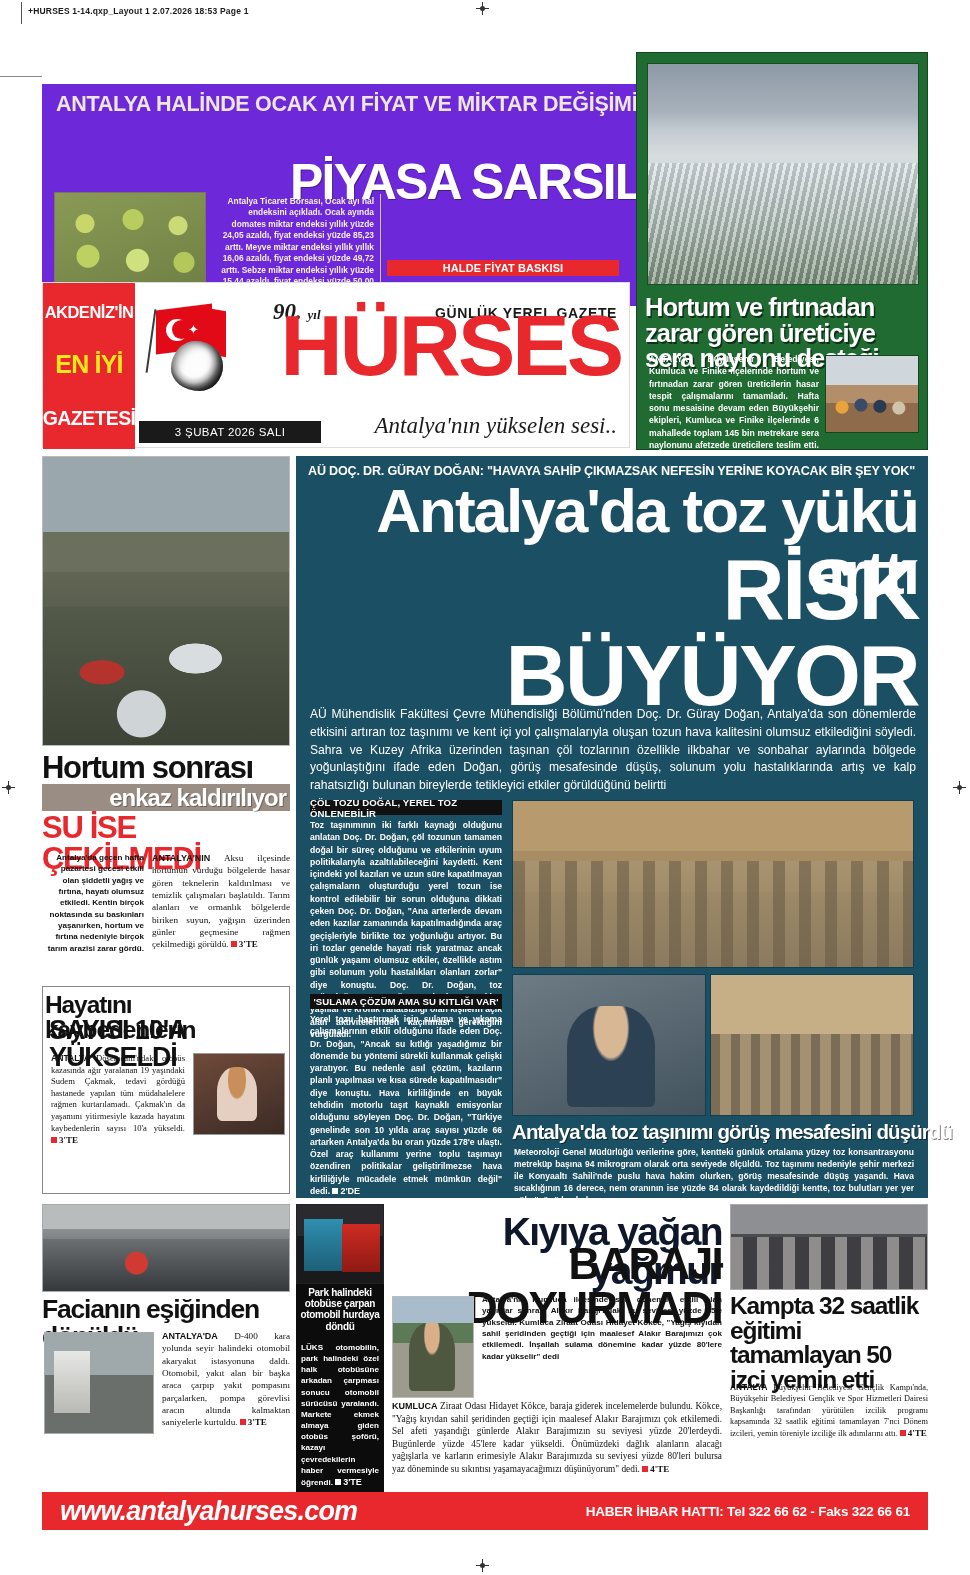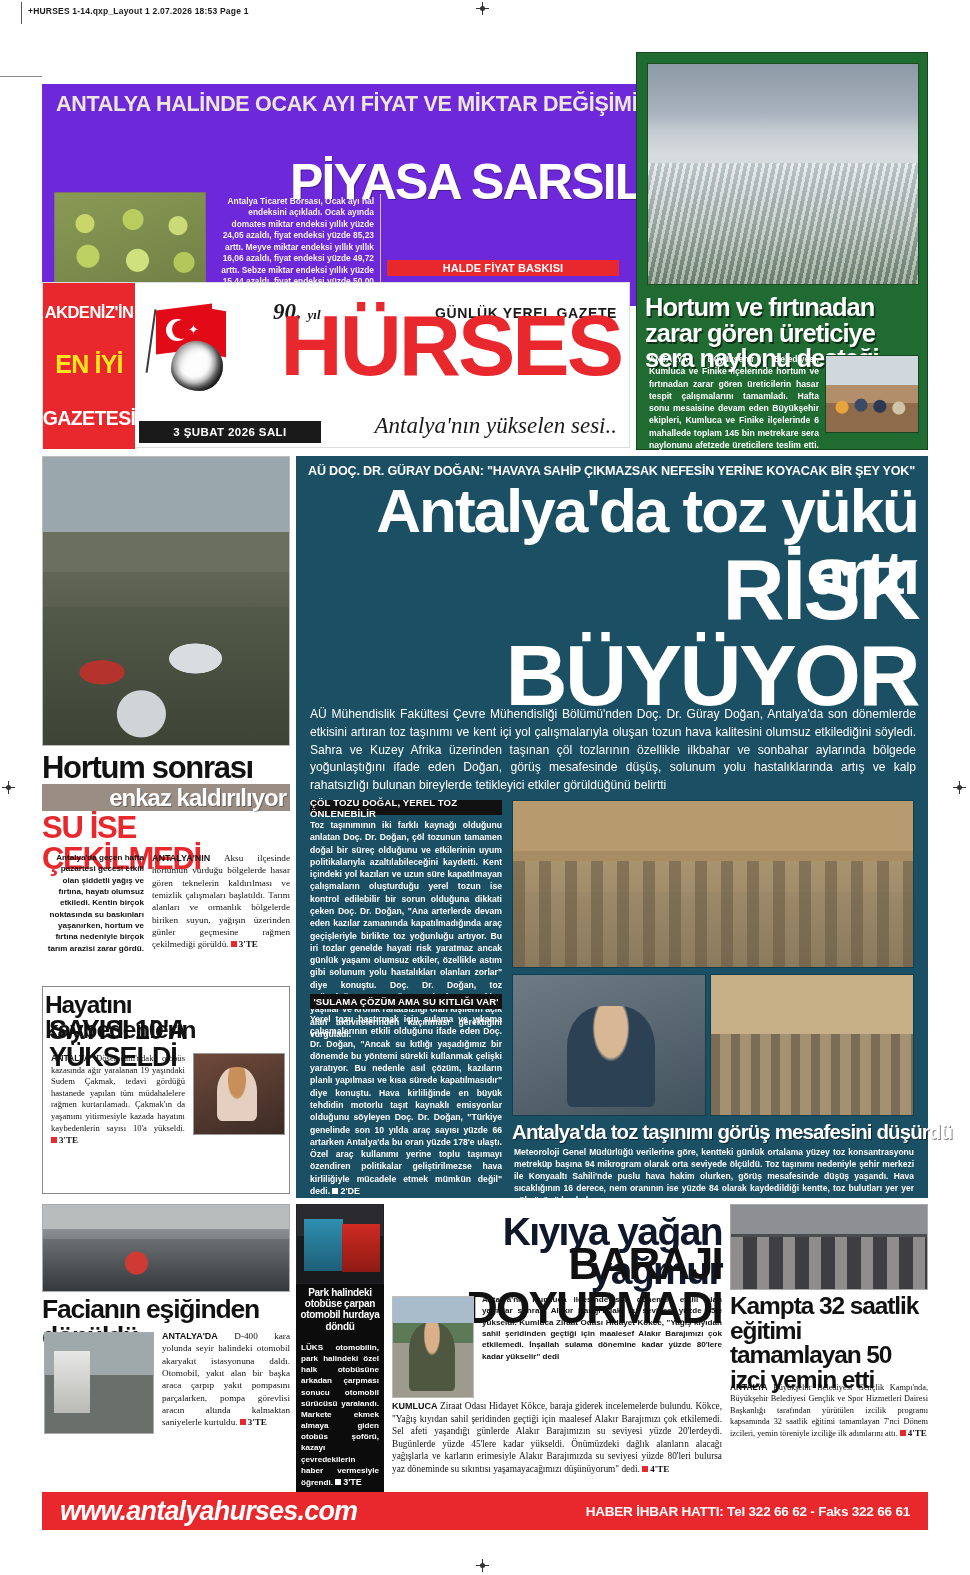--- a/index.html
+++ b/index.html
@@ -165,21 +165,21 @@
     font-size:86px; font-weight:800; color:#e8282d; line-height:.9;
     letter-spacing:-3px; text-align:right;
   }
   .slogan {
     position:absolute; right:12px; top:130px;
     font-family:"Liberation Serif", serif; font-style:italic;
     font-size:23px; color:#1a1a1a;
   }
   .datebar {
     position:absolute; left:96px; top:138px; width:182px; height:22px;
-    background:#1a1a1a; color:#fff; font-size:11.5px; font-weight:700;
+    background:#1a1a1a; color:#fff; font-size:11.5px; font-weight:400;
     display:flex; align-items:center; justify-content:center; letter-spacing:.4px;
   }
 
   
   .teal {
     position:absolute; left:296px; top:456px; width:632px; height:742px;
     background:#1b4f63;
   }
   .teal-kicker {
     position:absolute; left:12px; top:8px; right:10px;

